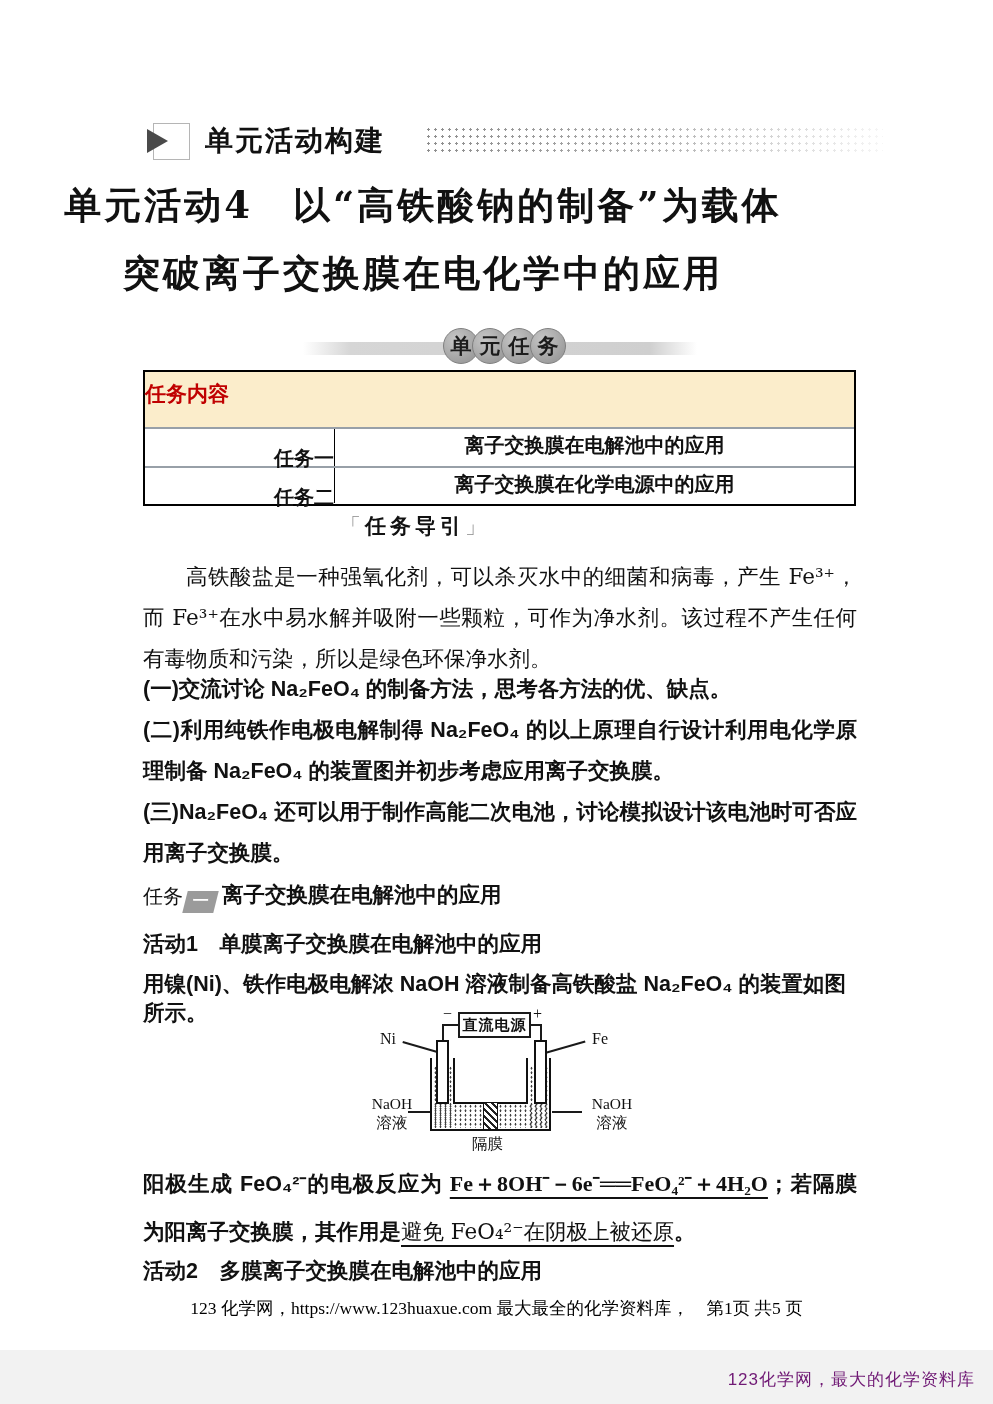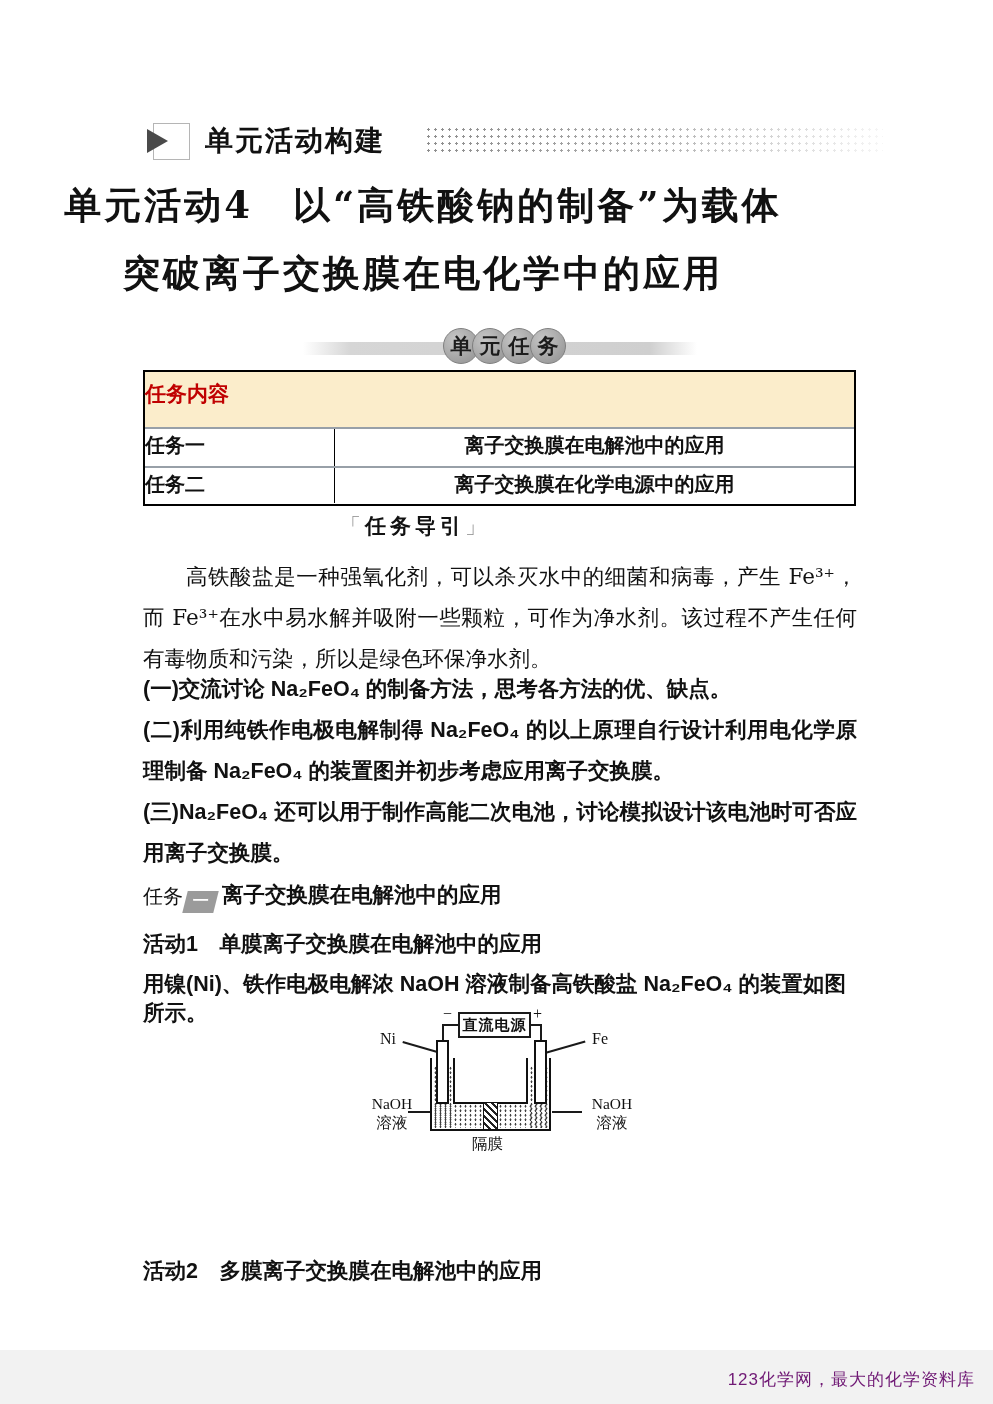--- a/index.html
+++ b/index.html
@@ -41,21 +41,21 @@
           display:flex; align-items:center; justify-content:center; }
 
   
   .task-table { position:absolute; left:143px; top:370px; width:713px; height:136px;
                 border:2.5px solid #000; background:#fff; }
   .tt-header { height:57px; background:#fbedcb; padding-top:8px;
                font-size:21px; font-weight:bold; color:#c00000;
                border-bottom:2px solid #98a0a8; }
   .tt-row { height:37px; display:flex; font-size:20px; font-weight:bold; }
   .tt-row + .tt-row { border-top:2px solid #98a0a8; }
-  .tt-name { width:190px; text-align:left; padding-top:3px; border-right:1.5px solid #000; }
+  .tt-name { width:190px; text-align:right; padding-top:16px; border-right:1.5px solid #000; }
   .tt-content { flex:1; text-align:center; padding-top:3px; }
 
   
   .guide-head { position:absolute; left:0; top:512px; width:830px; text-align:center;
                 font-size:21px; font-weight:bold; letter-spacing:4px; }
   .guide-head .bracket { color:#8a8a8a; font-weight:normal; }
   .para { position:absolute; left:143px; width:714px; font-size:21.5px; line-height:41px;
           text-align:justify; }
   .kai { font-family:"DejaVu Serif", serif; font-weight:normal; }
   #intro { top:556px; text-indent:2em; }
@@ -217,19 +217,21 @@
     </div>
     <div class="d d-line d-naoh-line-l"></div>
     <div class="d d-naoh d-naoh-right">
       <div>NaOH</div>
         <div>溶液</div>
     </div>
     <div class="d d-line d-naoh-line-r"></div>
     <span class="d d-gemo">隔膜</span>
   </div>
 
+  <p class="para" id="answer"><span>阳极生成 FeO₄²⁻的电极反应为 </span><span class="eq">Fe＋8OH⁻－6e⁻══FeO₄²⁻＋4H₂O</span><span>；若隔膜为阳离子交换膜，其作用是</span><span class="ans-kai">避免 FeO₄²⁻在阴极上被还原</span><span>。</span></p>
 
   <div class="activity" id="activity2">活动2　多膜离子交换膜在电解池中的应用</div>
 
+  <div class="footer">123 化学网，https://www.123huaxue.com 最大最全的化学资料库，　第1页 共5 页</div>
   <div class="bottom-strip"></div>
   <div class="watermark">123化学网，最大的化学资料库</div>
 
 </div>
 
 </body></html>

